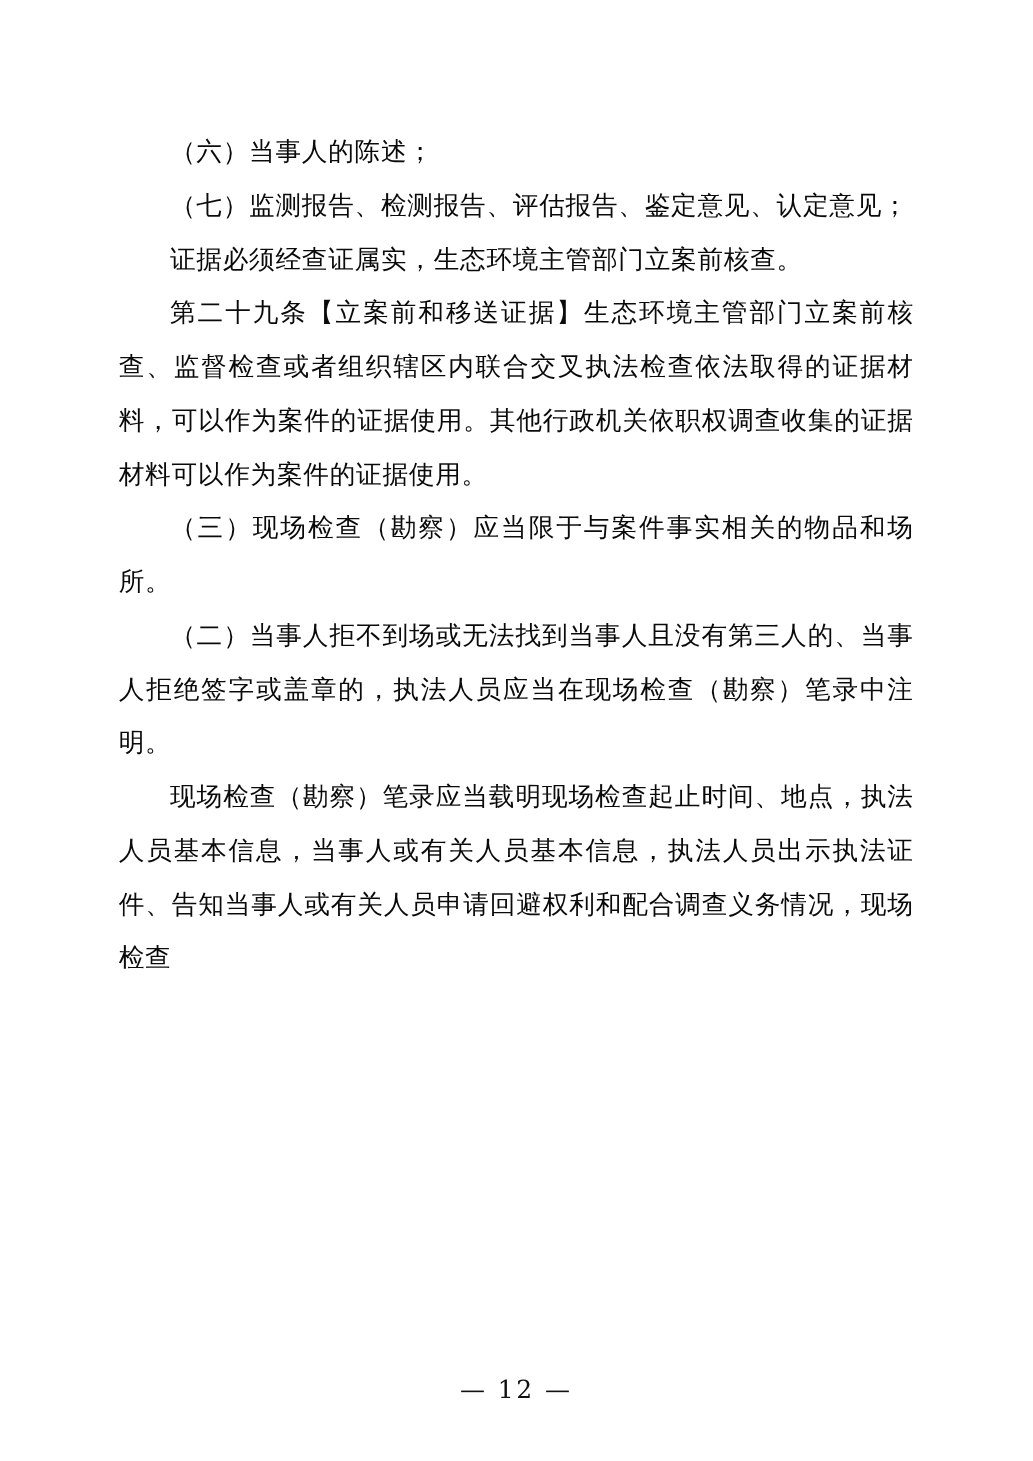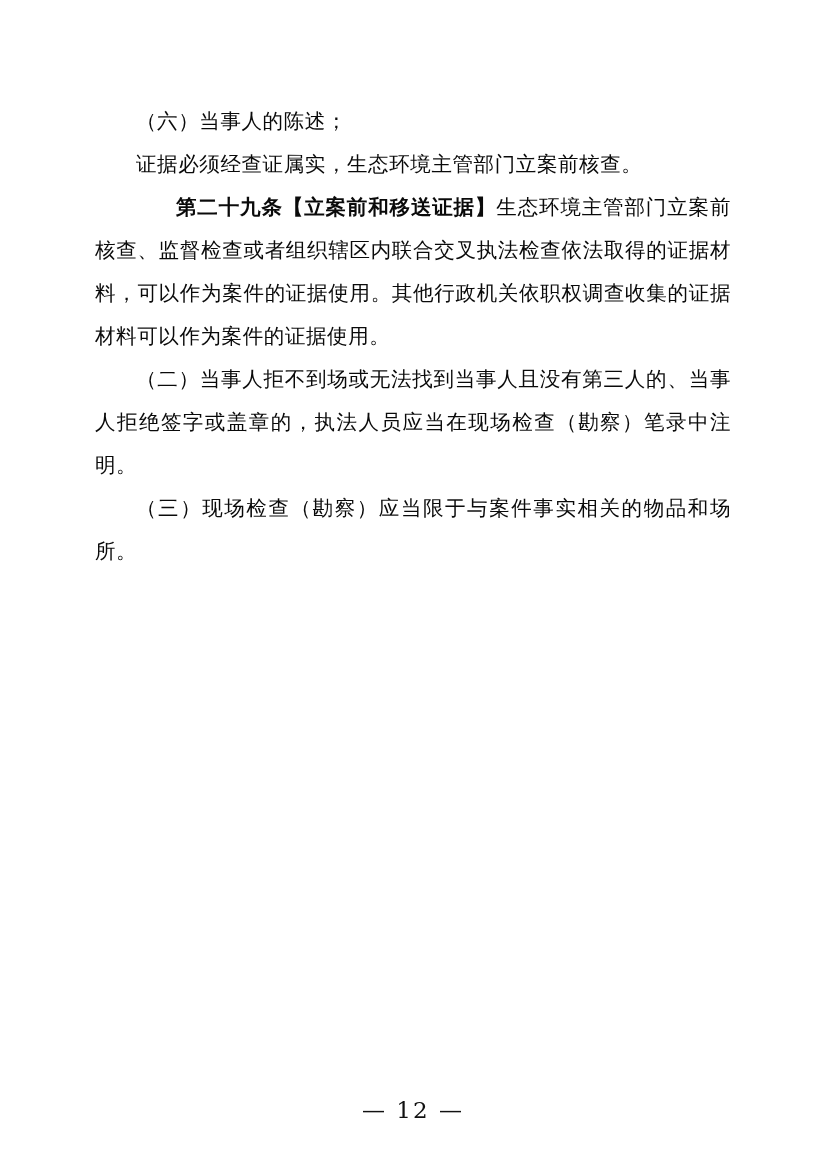--- a/index.html
+++ b/index.html
@@ -26,40 +26,41 @@
     line-height: 43px;
     text-align: justify;
     text-justify: inter-ideograph;
     letter-spacing: 0.6px;
   }
   p.para {
     margin: 0;
     text-indent: 2em;
   }
   .bold {
-    font-weight: bold;
-    margin-left: 40px;
+    font-weight: normal;
   }
   .footer {
     position: absolute;
     left: 0;
     right: 0;
     bottom: 46px;
     text-align: center;
-    font-size: 23px;
+    font-size: 20px;
     font-family: "DejaVu Serif", "Liberation Serif", serif;
     color: #111111;
     letter-spacing: 2px;
   }
 </style>
 </head>
 <body>
 
 <div class="page">
   <div class="body-text" id="doc-body">
       <p class="para"><span>（六）当事人的陈述；</span></p>
+      <p class="para"><span>（七）监测报告、检测报告、评估报告、鉴定意见、认定意见；</span></p>
       <p class="para"><span>证据必须经查证属实，生态环境主管部门立案前核查。</span></p>
       <p class="para"><span class="bold">第二十九条【立案前和移送证据】</span><span>生态环境主管部门立案前核查、监督检查或者组织辖区内联合交叉执法检查依法取得的证据材料，可以作为案件的证据使用。其他行政机关依职权调查收集的证据材料可以作为案件的证据使用。</span></p>
+      <p class="para"><span>（三）现场检查（勘察）应当限于与案件事实相关的物品和场所。</span></p>
       <p class="para"><span>（二）当事人拒不到场或无法找到当事人且没有第三人的、当事人拒绝签字或盖章的，执法人员应当在现场检查（勘察）笔录中注明。</span></p>
-      <p class="para"><span>（三）现场检查（勘察）应当限于与案件事实相关的物品和场所。</span></p>
+      <p class="para"><span>现场检查（勘察）笔录应当载明现场检查起止时间、地点，执法人员基本信息，当事人或有关人员基本信息，执法人员出示执法证件、告知当事人或有关人员申请回避权利和配合调查义务情况，现场检查</span></p>
     </div>
   <div class="footer">— 12 —</div>
 </div>
 
 </body></html>

